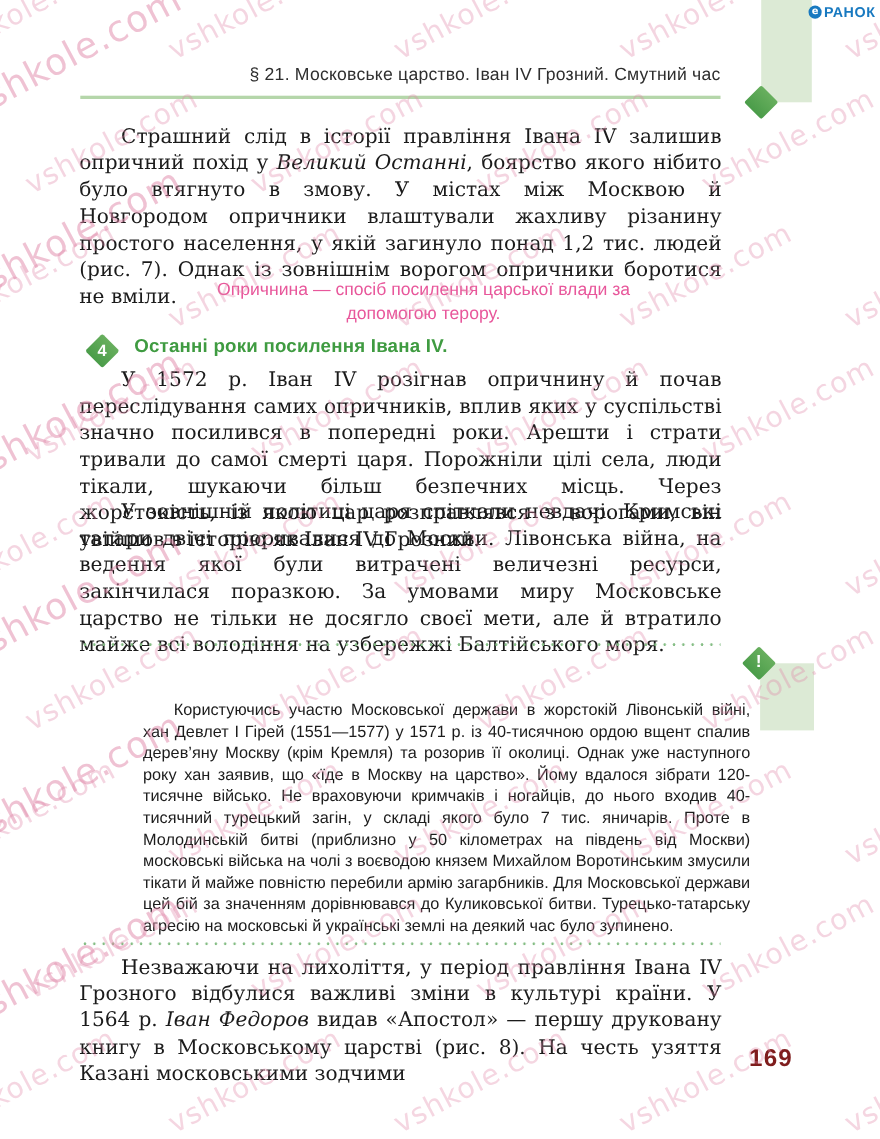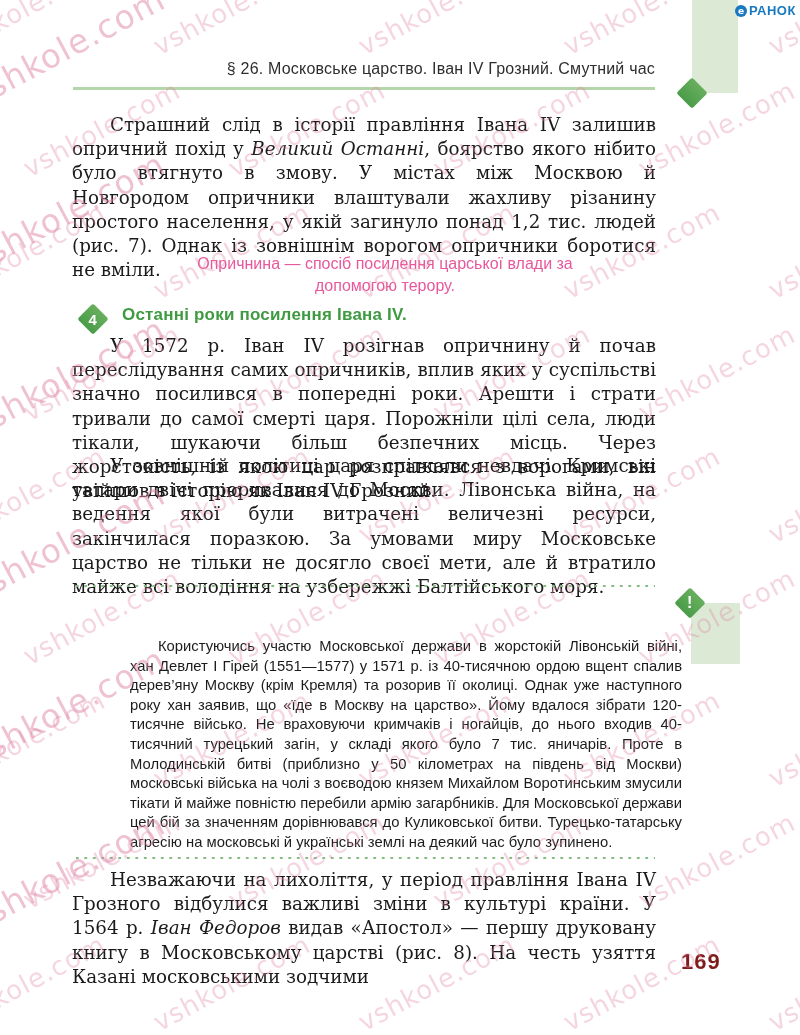--- a/index.html
+++ b/index.html
@@ -91,21 +91,21 @@
 <body>
 
 <div class="page">
 
   <div class="corner-bar"></div>
   <div class="logo">
     <span class="logo-mark">e</span>
     <span class="logo-name">РАНОК</span>
   </div>
 
-  <div class="header">§ 26. Московське царство. Іван IV Грозний. Смутний час</div>
+  <div class="header">§ 21. Московське царство. Іван IV Грозний. Смутний час</div>
   <div class="header-rule"></div>
   <div class="diamond header-d">
       <span></span>
     </div>
 
   <p class="body p1"><span>Страшний слід в історії правління Івана IV залишив опричний похід у </span><span class="ri">Великий Останні</span><span>, боярство якого нібито було втягнуто в змову. У містах між Москвою й Новгородом опричники влаштували жахливу різанину простого населення, у якій загинуло понад 1,2 тис. людей (рис. 7). Однак із зовнішнім ворогом опричники боротися не вміли.</span></p>
 
   <div class="definition">Опричнина — спосіб посилення царської влади за допомогою терору.</div>
 
   <div class="diamond num-d">

